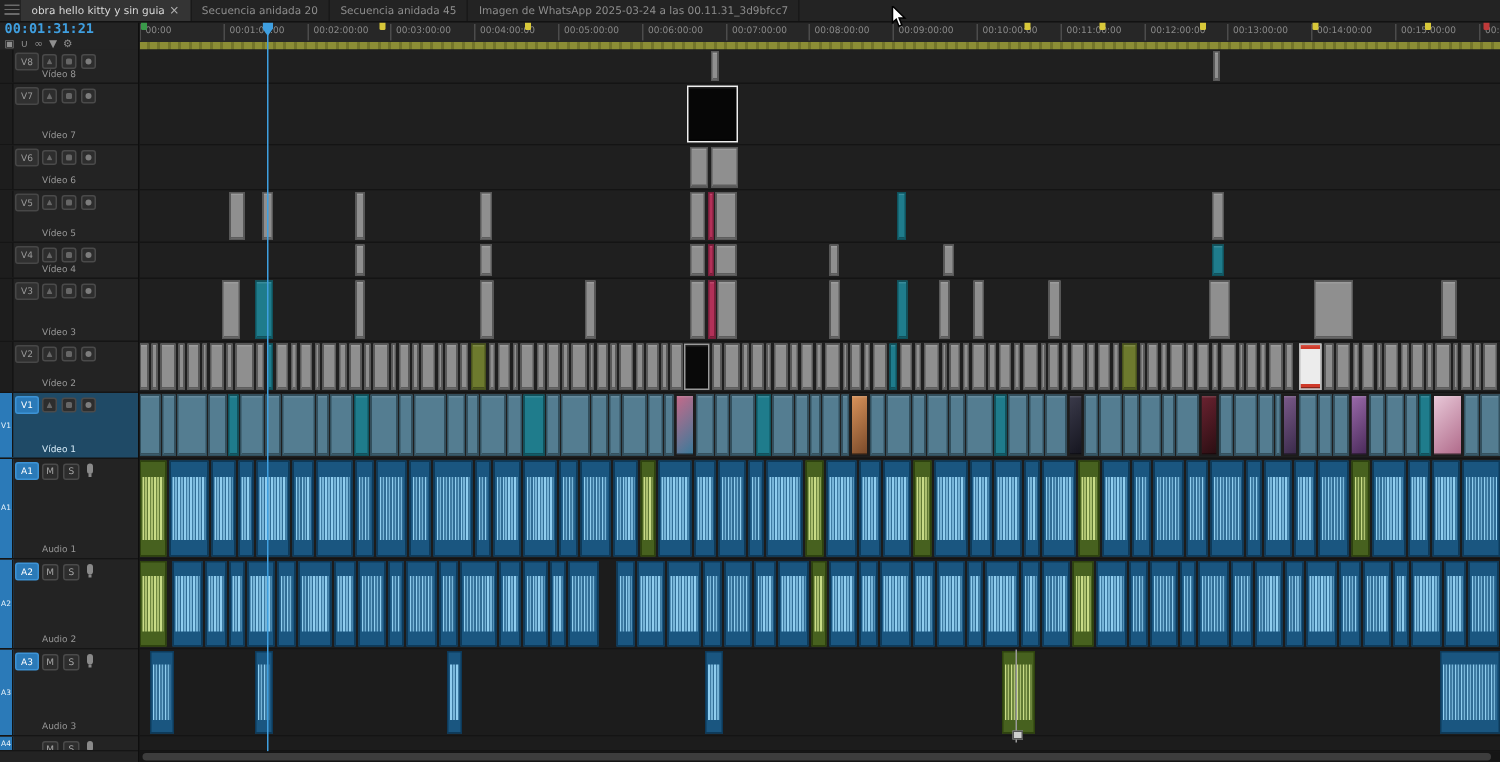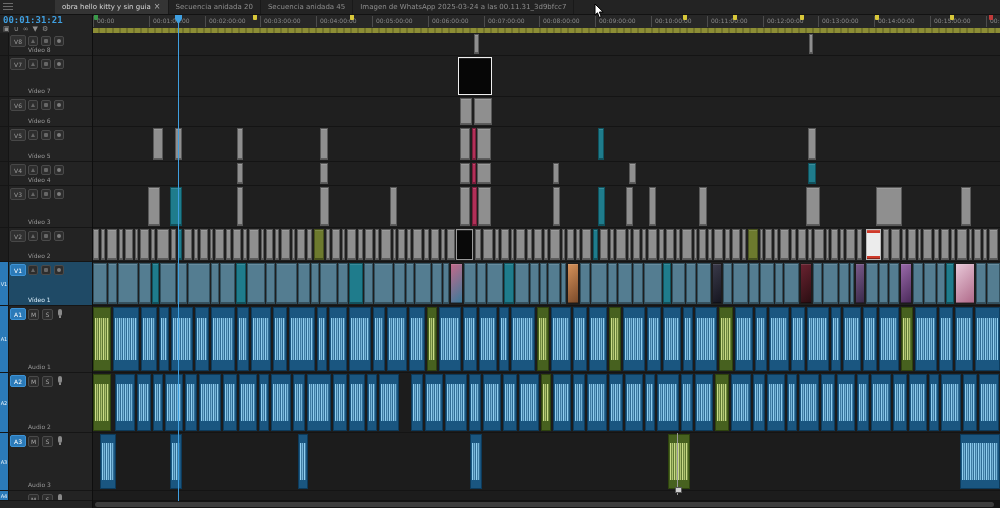--- a/index.html
+++ b/index.html
@@ -101,21 +101,21 @@
 
   #cursor{position:absolute;left:594px;top:4px;z-index:99;}
 </style>
 </head>
 <body>
 
 <div class="app" data-name="premiere-timeline-panel">
 
   <div class="tabbar" data-name="panel-tab-bar">
     <span class="pmenu" data-name="panel-menu-icon"></span>
-    <span id="tabs" style="display:flex;align-items:stretch;margin-left:41px;" data-name="sequence-tabs">
+    <span id="tabs" style="display:flex;align-items:stretch;" data-name="sequence-tabs">
         <div class="tab active" data-name="sequence-tab">
           <span class="tlabel" data-name="tab-label">obra hello kitty y sin guia</span>
           <span class="tclose" data-name="tab-close-icon">×</span>
         </div>
         <div class="tab" data-name="sequence-tab">
           <span class="tlabel" data-name="tab-label">Secuencia anidada 20</span>
         </div>
         <div class="tab" data-name="sequence-tab">
           <span class="tlabel" data-name="tab-label">Secuencia anidada 45</span>
         </div>

